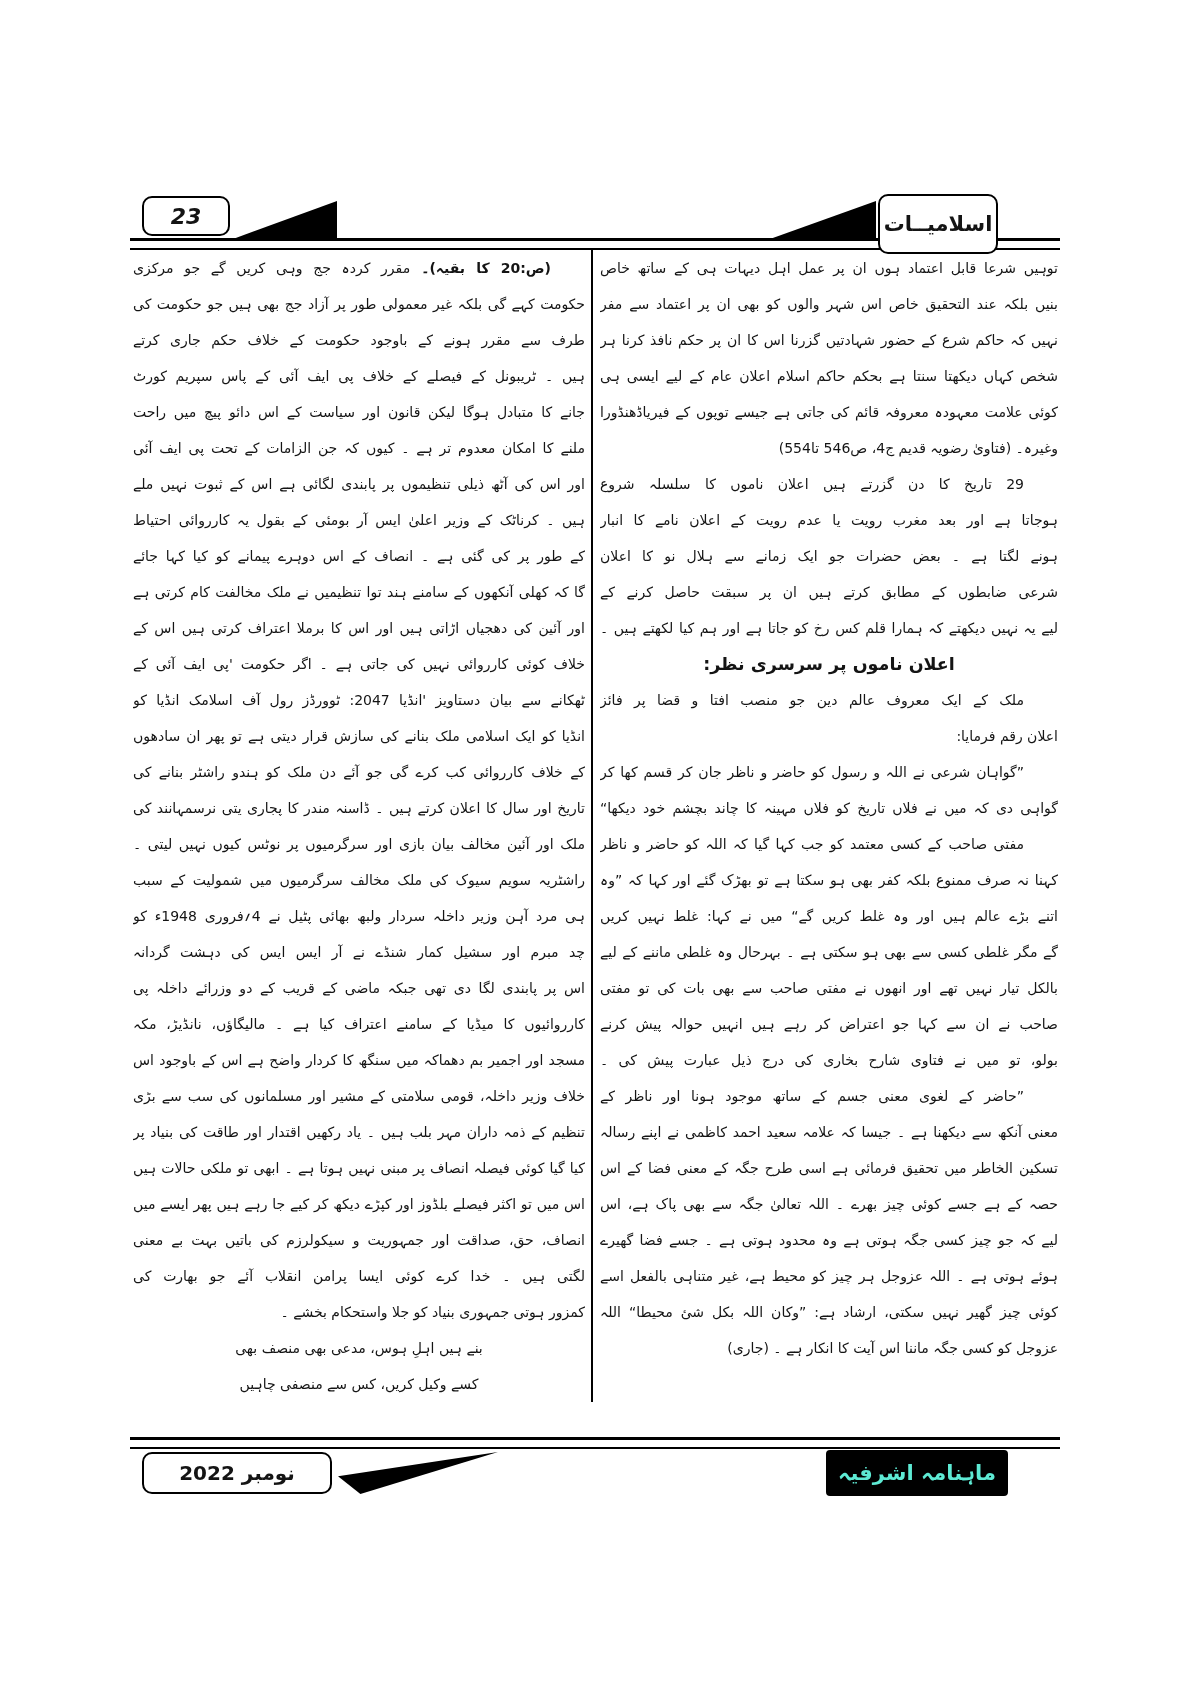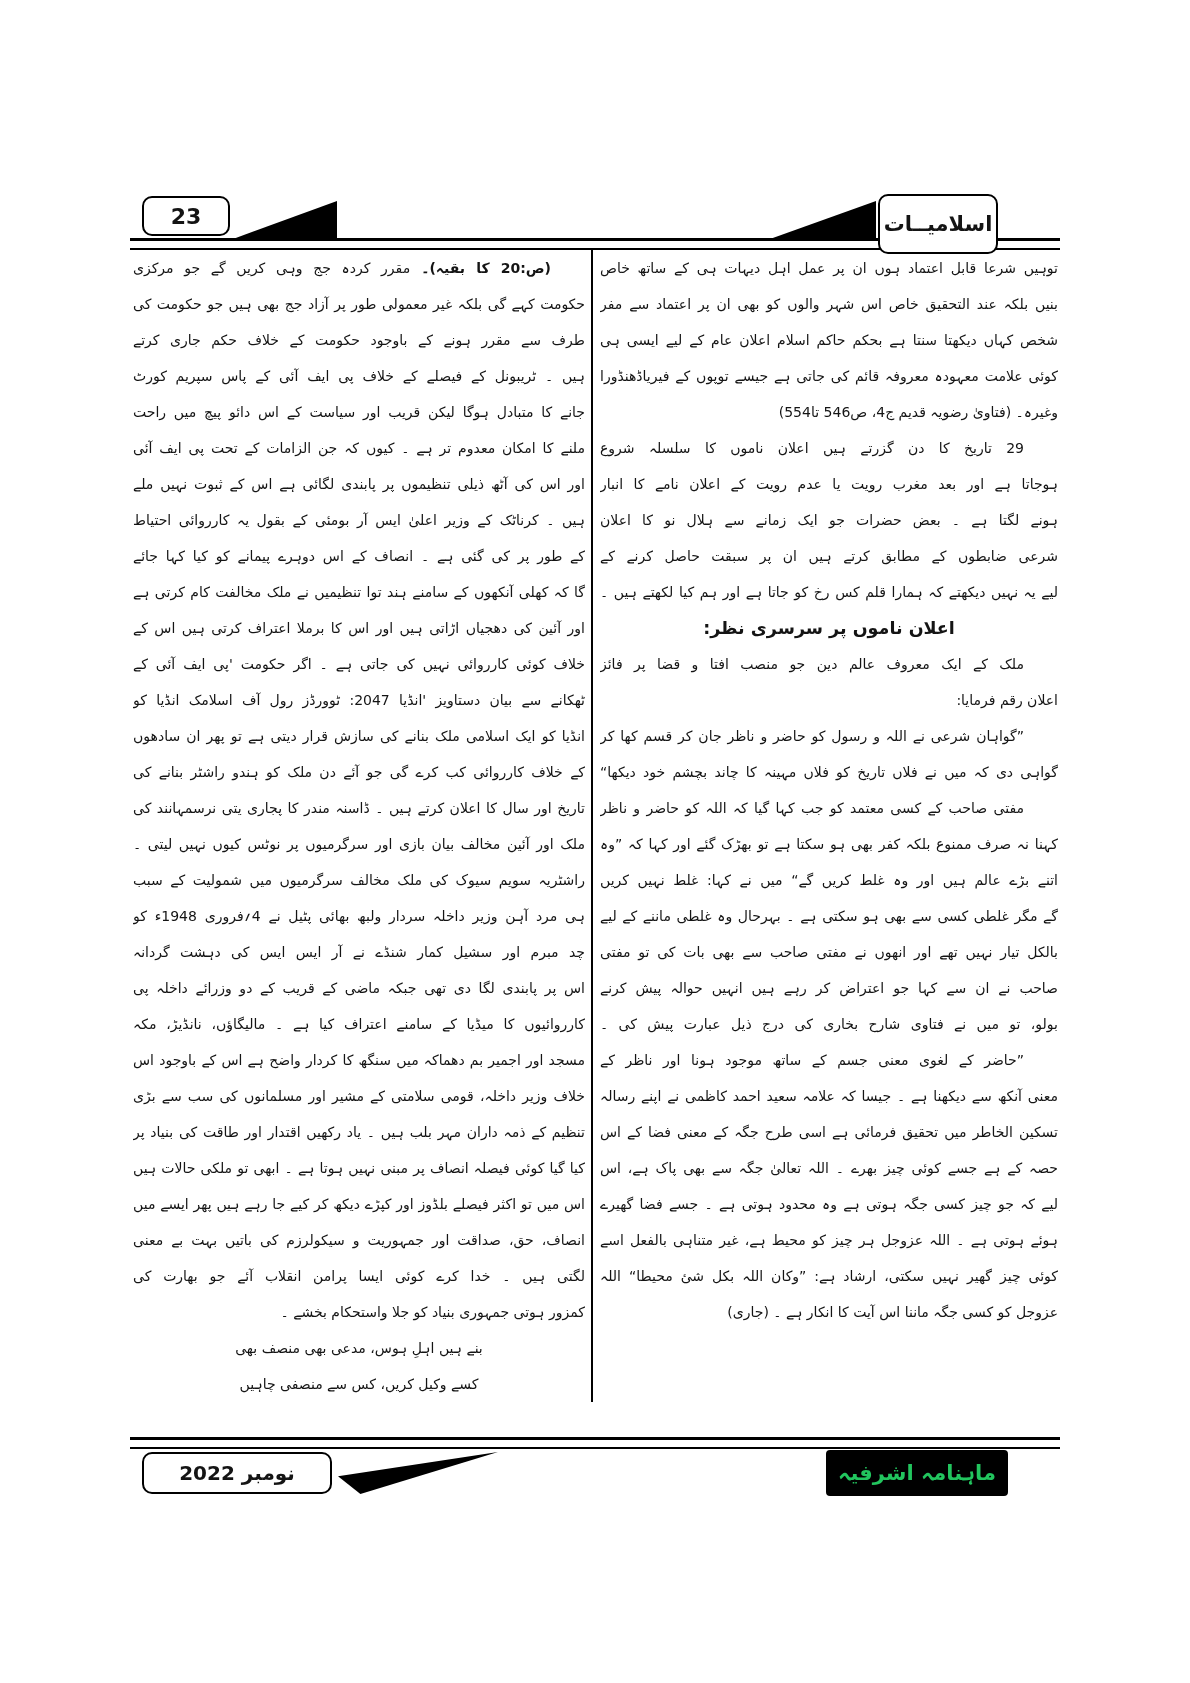--- a/index.html
+++ b/index.html
@@ -17,21 +17,21 @@
   .hrule{
     position:absolute;height:7px;
     border-top:3px solid #000;border-bottom:2px solid #000;
   }
   .tagbox{
     position:absolute;box-sizing:border-box;
     border:2.5px solid #000;border-radius:10px;
     background:#fff;display:flex;align-items:center;justify-content:center;
     font-weight:bold;
   }
-  .tagbox.inverse{background:#000;color:#22c55e;border-radius:4px;border-color:#000;align-items:center;}
+  .tagbox.inverse{background:#000;color:#5eead4;border-radius:4px;border-color:#000;align-items:center;}
   .wedge{position:absolute;background:#000;}
   .wedge.rise{clip-path:polygon(0 100%,100% 0,100% 100%);}
   .wedge.pennant{clip-path:polygon(0 58%,100% 0,14% 100%);}
   
   .col{position:absolute;top:250px;direction:rtl;font-size:14px;}
   .col-divider{position:absolute;width:1.5px;background:#000;}
   .line{height:36px;line-height:36px;overflow:hidden;}
   .j{text-align:justify;text-align-last:justify;}
   .i{text-align:justify;text-align-last:justify;padding-right:34px;}
   .r{text-align:right;text-align-last:right;}
@@ -39,35 +39,36 @@
   .big{font-size:17.5px;font-weight:bold;}
   .line b{font-weight:bold;}
 </style>
 </head>
 <body>
 
 <div class="page">
 
   <div class="hrule" style="left:130px;top:238px;width:930px;"></div>
 
-  <div class="tagbox" style="left:142px;top:196px;width:88px;height:40px;font-size:22px;direction:ltr;">
+  <div class="tagbox" style="left:142px;top:196px;width:88px;height:40px;font-size:22px;direction:ltr;font-style:italic;">
     <span>23</span>
   </div>
   <div class="wedge rise" style="left:233px;top:201px;width:104px;height:38px;"></div>
 
   <div class="wedge rise" style="left:770px;top:201px;width:106px;height:38px;"></div>
   <div class="tagbox" style="left:878px;top:194px;width:120px;height:60px;font-size:21px;">
     <span>اسلامیــات</span>
   </div>
 
   <div class="col-divider" style="left:591px;top:248px;height:1154px;"></div>
 
   <div class="col" style="left:600px;width:458px;">
       <div class="line j">توہیں شرعا قابل اعتماد ہوں ان پر عمل اہل دیہات ہی کے ساتھ خاص</div>
       <div class="line j">بنیں بلکہ عند التحقیق خاص اس شہر والوں کو بھی ان پر اعتماد سے مفر</div>
+      <div class="line j">نہیں کہ حاکم شرع کے حضور شہادتیں گزرنا اس کا ان پر حکم نافذ کرنا ہر</div>
       <div class="line j">شخص کہاں دیکھتا سنتا ہے بحکم حاکم اسلام اعلان عام کے لیے ایسی ہی</div>
       <div class="line j">کوئی علامت معہودہ معروفہ قائم کی جاتی ہے جیسے توپوں کے فیریاڈھنڈورا</div>
       <div class="line r">وغیرہ۔ (فتاویٰ رضویہ قدیم ج4، ص546 تا554)</div>
       <div class="line i">29 تاریخ کا دن گزرتے ہیں اعلان ناموں کا سلسلہ شروع</div>
       <div class="line j">ہوجاتا ہے اور بعد مغرب رویت یا عدم رویت کے اعلان نامے کا انبار</div>
       <div class="line j">ہونے لگتا ہے ۔ بعض حضرات جو ایک زمانے سے ہلال نو کا اعلان</div>
       <div class="line j">شرعی ضابطوں کے مطابق کرتے ہیں ان پر سبقت حاصل کرنے کے</div>
       <div class="line j">لیے یہ نہیں دیکھتے کہ ہمارا قلم کس رخ کو جاتا ہے اور ہم کیا لکھتے ہیں ۔</div>
       <div class="line c big">اعلان ناموں پر سرسری نظر:</div>
       <div class="line i">ملک کے ایک معروف عالم دین جو منصب افتا و قضا پر فائز</div>
@@ -89,21 +90,21 @@
       <div class="line j">ہوئے ہوتی ہے ۔ اللہ عزوجل ہر چیز کو محیط ہے، غیر متناہی بالفعل اسے</div>
       <div class="line j">کوئی چیز گھیر نہیں سکتی، ارشاد ہے: ”وکان اللہ بکل شئ محیطا“ اللہ</div>
       <div class="line r">عزوجل کو کسی جگہ ماننا اس آیت کا انکار ہے ۔ (جاری)</div>
     </div>
 
   <div class="col" style="left:133px;width:452px;">
       <div class="line i"><b>(ص:20 کا بقیہ)۔ </b>مقرر کردہ جج وہی کریں گے جو مرکزی</div>
       <div class="line j">حکومت کہے گی بلکہ غیر معمولی طور پر آزاد جج بھی ہیں جو حکومت کی</div>
       <div class="line j">طرف سے مقرر ہونے کے باوجود حکومت کے خلاف حکم جاری کرتے</div>
       <div class="line j">ہیں ۔ ٹریبونل کے فیصلے کے خلاف پی ایف آئی کے پاس سپریم کورٹ</div>
-      <div class="line j">جانے کا متبادل ہوگا لیکن قریب اور سیاست کے اس دائو پیچ میں راحت</div>
+      <div class="line j">جانے کا متبادل ہوگا لیکن قانون اور سیاست کے اس دائو پیچ میں راحت</div>
       <div class="line j">ملنے کا امکان معدوم تر ہے ۔ کیوں کہ جن الزامات کے تحت پی ایف آئی</div>
       <div class="line j">اور اس کی آٹھ ذیلی تنظیموں پر پابندی لگائی ہے اس کے ثبوت نہیں ملے</div>
       <div class="line j">ہیں ۔ کرناٹک کے وزیر اعلیٰ ایس آر بومئی کے بقول یہ کارروائی احتیاط</div>
       <div class="line j">کے طور پر کی گئی ہے ۔ انصاف کے اس دوہرے پیمانے کو کیا کہا جائے</div>
       <div class="line j">گا کہ کھلی آنکھوں کے سامنے ہند توا تنظیمیں نے ملک مخالفت کام کرتی ہے</div>
       <div class="line j">اور آئین کی دھجیاں اڑاتی ہیں اور اس کا برملا اعتراف کرتی ہیں اس کے</div>
       <div class="line j">خلاف کوئی کارروائی نہیں کی جاتی ہے ۔ اگر حکومت 'پی ایف آئی کے</div>
       <div class="line j">ٹھکانے سے بیان دستاویز 'انڈیا 2047: ٹوورڈز رول آف اسلامک انڈیا کو</div>
       <div class="line j">انڈیا کو ایک اسلامی ملک بنانے کی سازش قرار دیتی ہے تو پھر ان سادھوں</div>
       <div class="line j">کے خلاف کارروائی کب کرے گی جو آئے دن ملک کو ہندو راشٹر بنانے کی</div>

